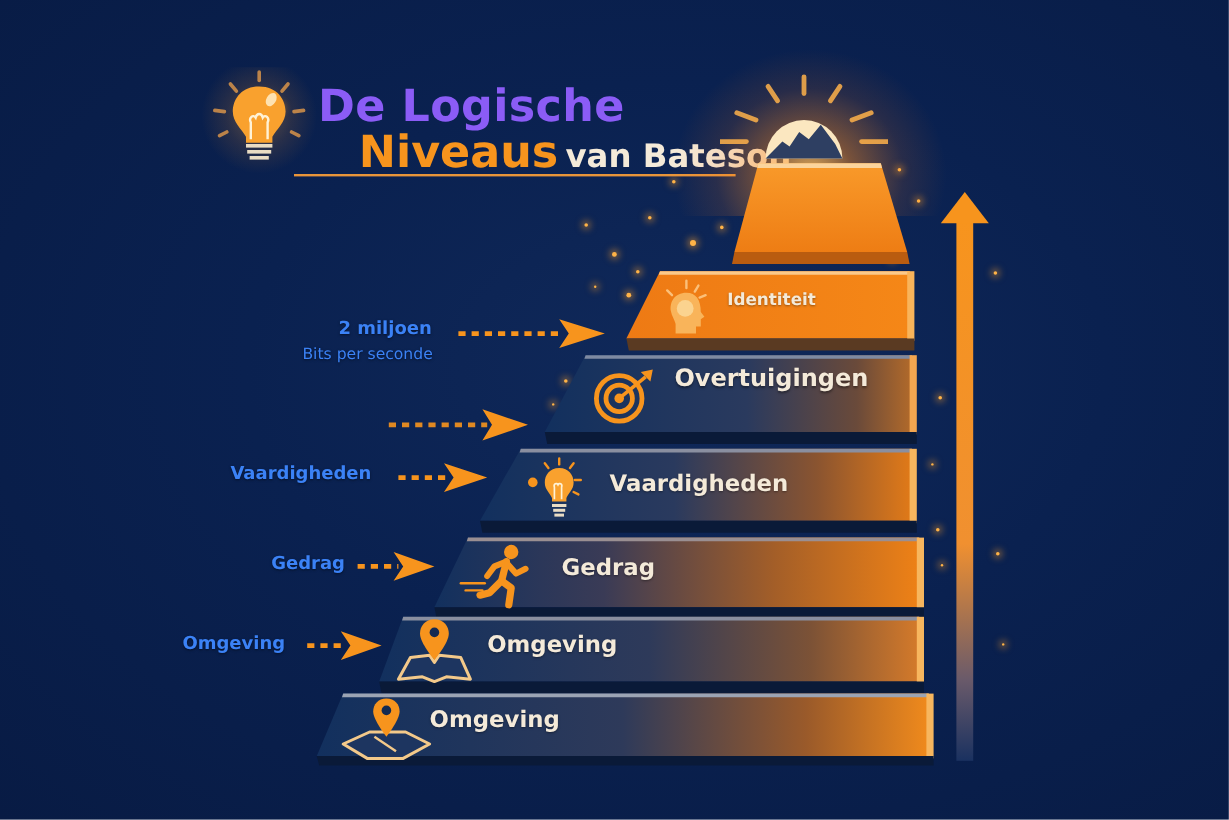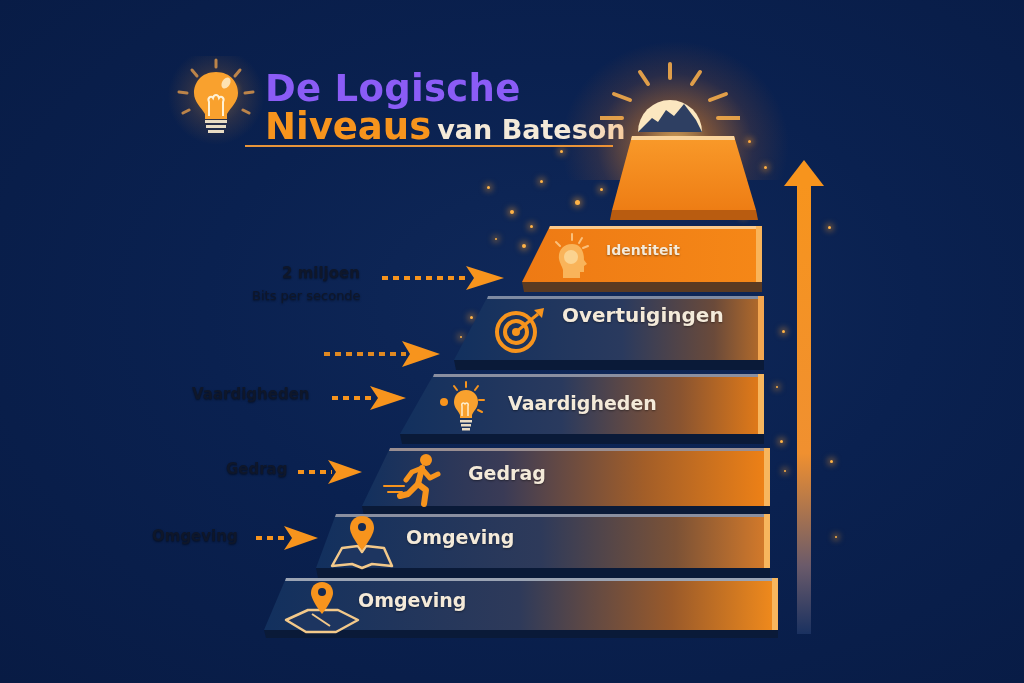--- a/index.html
+++ b/index.html
@@ -14,37 +14,37 @@
 
   
   .spark { position: absolute; border-radius: 50%; background: #ffb347; box-shadow: 0 0 6px 2px rgba(255,160,40,.55); }
 
   
   .title-wrap { position: absolute; left: 168px; top: 56px; width: 460px; height: 90px; }
   .bulb-glow { position: absolute; left: 0; top: 0; width: 96px; height: 90px;
     background: radial-gradient(circle at 50% 45%, rgba(255,170,60,.35) 0%, rgba(255,150,40,.12) 40%, transparent 70%); }
   .title-line1 { position: absolute; left: 97px; top: 14px; font-size: 37px; font-weight: bold; color: #8b5cf6; letter-spacing: .3px; line-height: 1; }
   .title-line2 { position: absolute; left: 97px; top: 52px; line-height: 1; white-space: nowrap; }
-  .title-accent { font-size: 37px; font-weight: bold; color: #f7941d; }
+  .title-accent { font-size: 37px; font-weight: bold; color: #f7941d; margin-left: 34px; }
   .title-rest { font-size: 27px; font-weight: bold; color: #f4ead9; margin-left: 6px; }
   .title-underline { position: absolute; left: 77px; top: 89px; width: 368px; height: 2px; background: #e8953a; }
 
   
   .sun-rays { position: absolute; left: 560px; top: 40px; width: 230px; height: 140px;
     background: radial-gradient(ellipse at 50% 75%, rgba(255,190,90,.85) 0%, rgba(255,140,30,.45) 22%, rgba(255,120,20,.12) 48%, transparent 70%); }
   .summit-svg { position: absolute; left: 600px; top: 60px; }
 
   
   .step { position: absolute; }
   .step svg { position: absolute; left: 0; top: 0; overflow: visible; }
   .step-label { position: absolute; font-weight: bold; color: #f4ead9; white-space: nowrap; text-shadow: 0 1px 2px rgba(0,0,0,.4); }
   .step-icon { position: absolute; }
 
   
-  .side-label { position: absolute; color: #0f172a; font-weight: bold; white-space: nowrap; text-shadow: 0 1px 2px rgba(0,0,0,.5); }
+  .side-label { position: absolute; color: #3b82f6; font-weight: bold; white-space: nowrap; text-shadow: 0 1px 2px rgba(0,0,0,.5); }
   .side-arrow { position: absolute; }
 
   
   .up-arrow { position: absolute; left: 782px; top: 158px; }
 </style>
 </head>
 <body>
 
 <div class="canvas">
 

